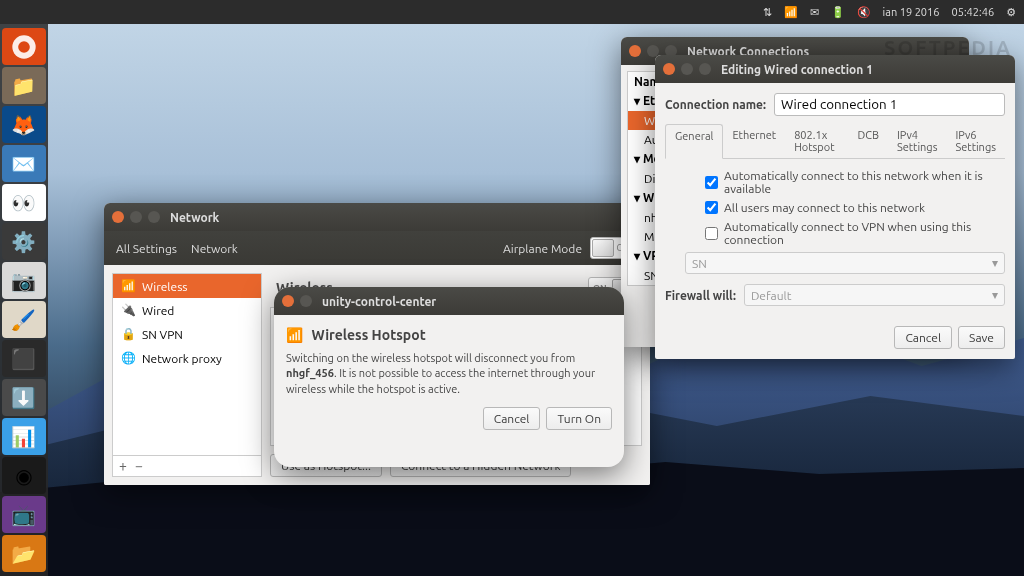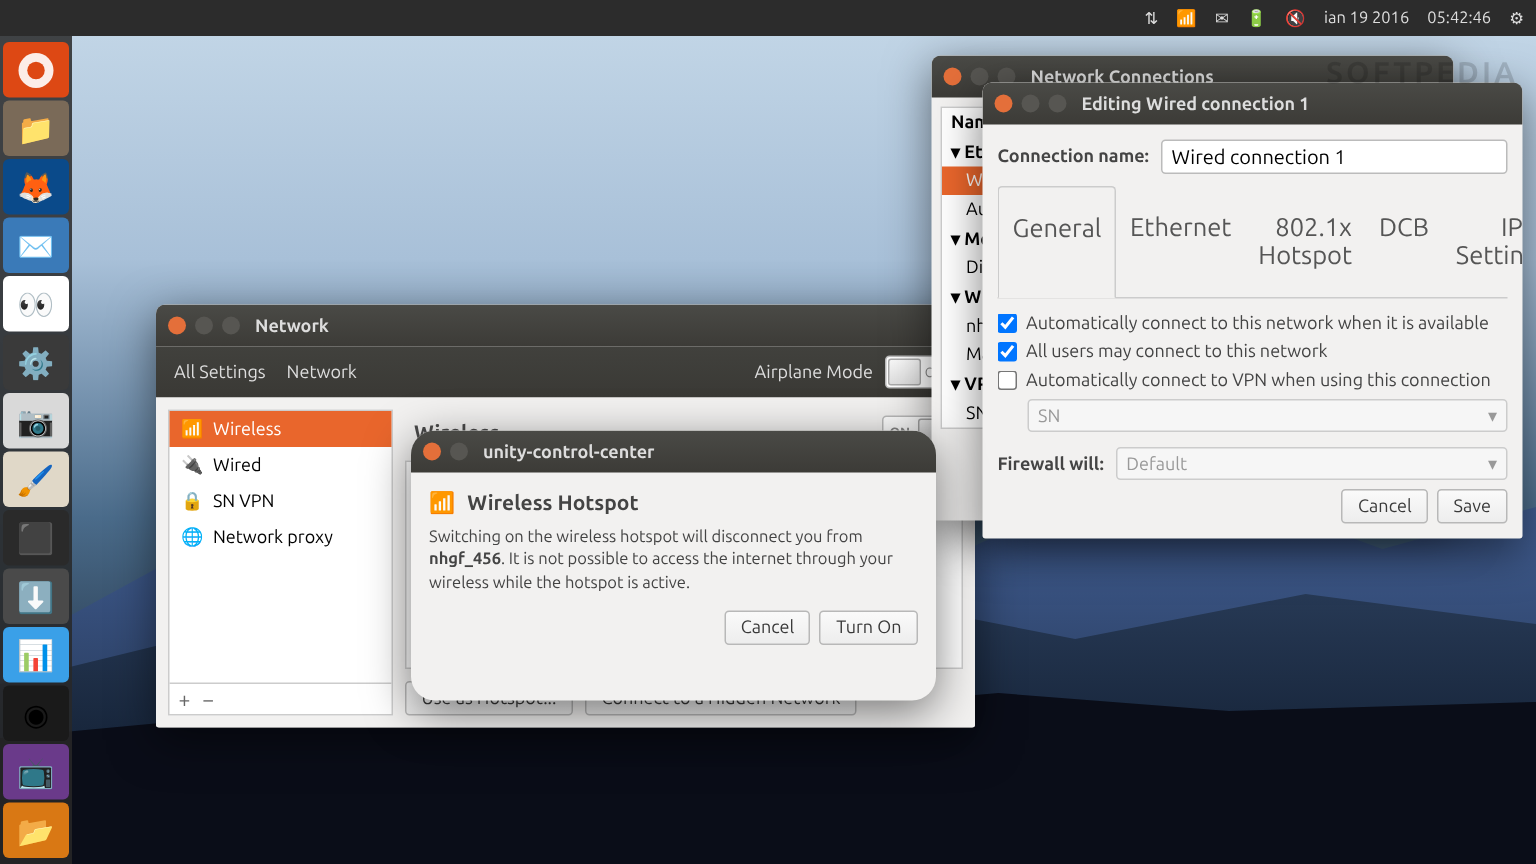--- a/index.html
+++ b/index.html
@@ -51,23 +51,23 @@
 .conn-row.group { font-weight: bold; }
 .conn-row.item { padding-left: 16px; }
 .conn-row.selected { background: #e9662c; color: #fff; }
 
 .edit-win { left: 655px; top: 55px; width: 360px; height: 304px; z-index: 20; }
 .edit-body { padding: 10px; font-size: 12px; color: #444; }
 .edit-row { display: flex; align-items: center; gap: 8px; margin-bottom: 8px; }
 .edit-row label { white-space: nowrap; font-weight: bold; }
 .edit-row input[type=text] { flex: 1; padding: 3px 6px; border: 1px solid #bbb; border-radius: 3px; background: #fff; }
 .tabs { display: flex; border-bottom: 1px solid #ccc; margin-bottom: 10px; }
-.tab { padding: 18px 9px; font-size: 17px; color: #555; cursor: pointer; text-align: right; }
+.tab { padding: 5px 9px; font-size: 11px; color: #555; cursor: pointer; }
 .tab.active { border: 1px solid #ccc; border-bottom: 1px solid #f2f1f0; margin-bottom: -1px; border-radius: 3px 3px 0 0; background: #f2f1f0; }
-.check-row { display: flex; align-items: flex-end; gap: 6px; margin-bottom: 6px; font-size: 12px; }
+.check-row { display: flex; align-items: center; gap: 6px; margin-bottom: 6px; font-size: 12px; margin-left: 40px; }
 .check-row input { width: 13px; height: 13px; }
 .select { flex: 1; padding: 3px 6px; border: 1px solid #ccc; border-radius: 3px; background: #f6f6f6; color: #999; display: flex; justify-content: space-between; align-items: center; }
 .edit-footer { position: absolute; bottom: 10px; right: 10px; display: flex; gap: 6px; }
 
 .dialog-win { left: 274px; top: 287px; width: 350px; height: 180px; z-index: 30; border-radius: 16px; }
 .dialog-body { padding: 12px; font-size: 12px; color: #444; }
 .dialog-title { display: flex; align-items: center; gap: 8px; font-size: 14px; font-weight: bold; margin-bottom: 8px; }
 .dialog-text { font-size: 11px; line-height: 1.4; margin-bottom: 8px; }
 .dialog-footer { display: flex; justify-content: flex-end; gap: 6px; margin-top: 10px; }
 

